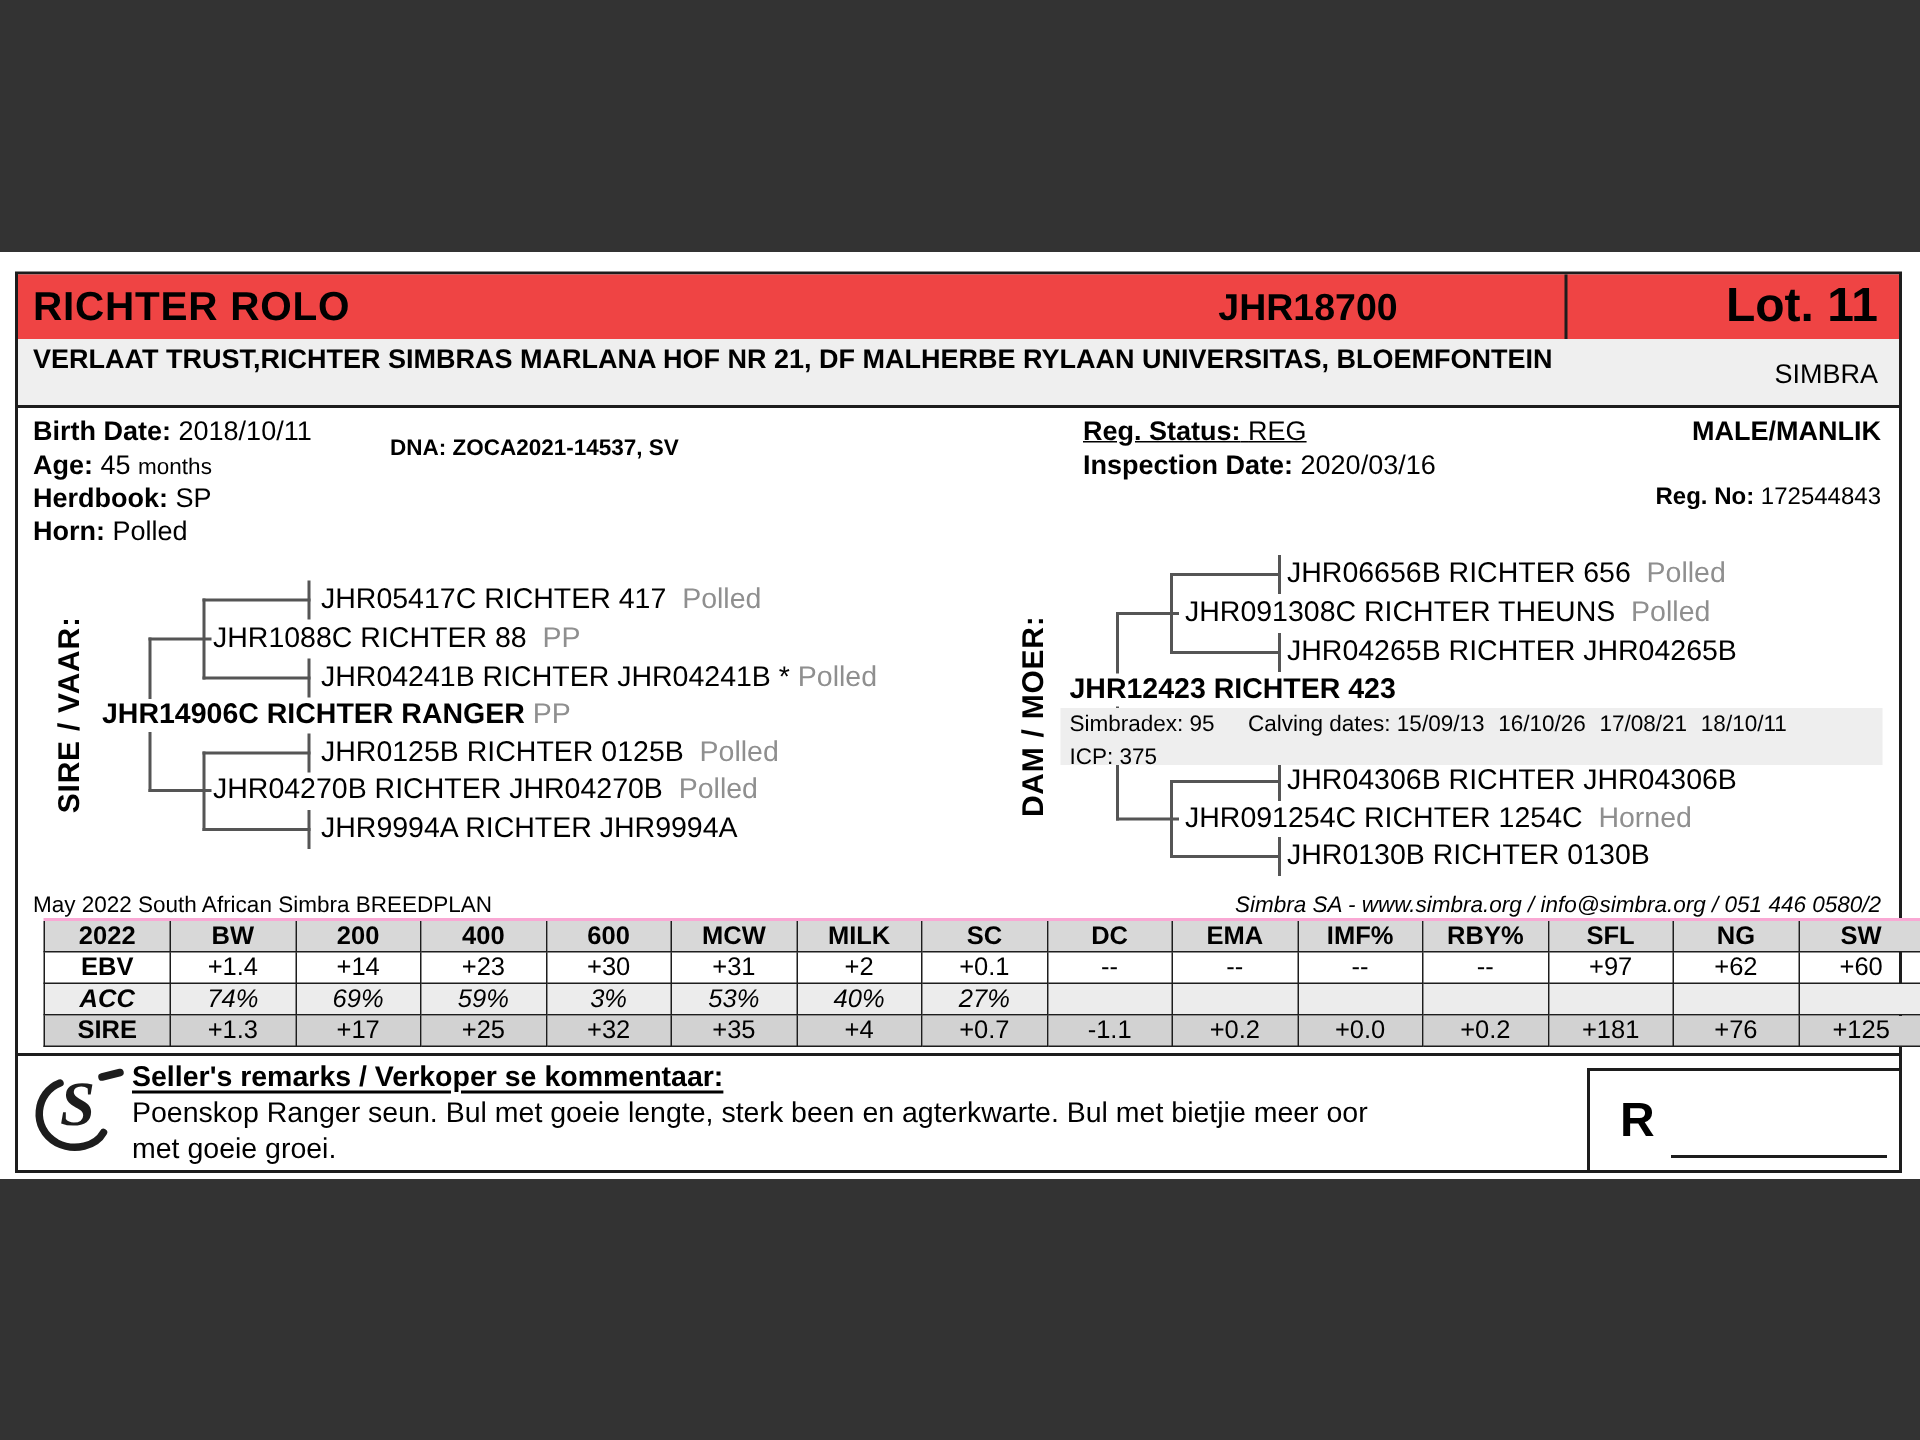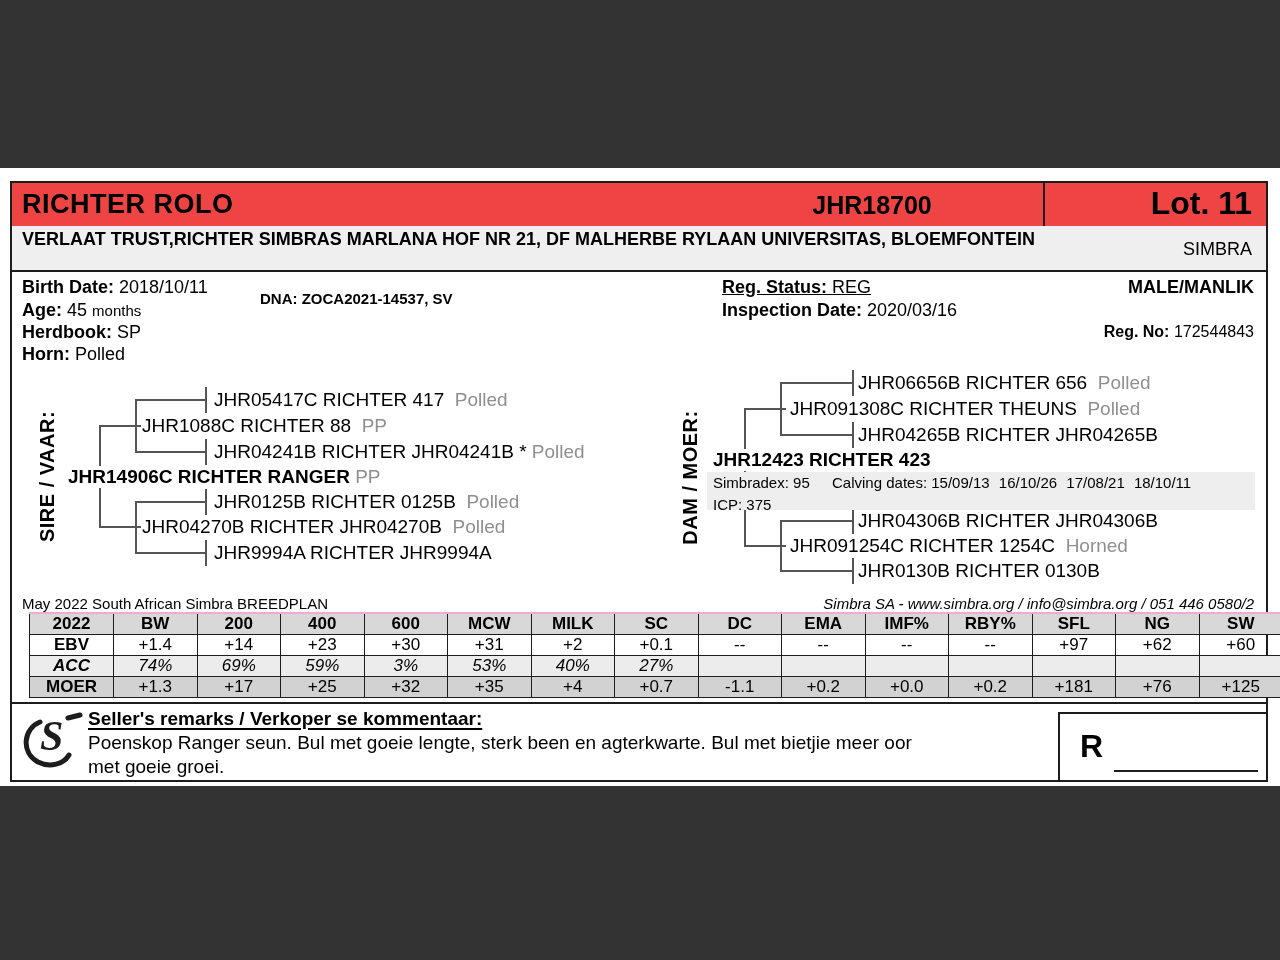--- a/index.html
+++ b/index.html
@@ -200,21 +200,21 @@
           <td>27%</td>
           <td></td>
           <td></td>
           <td></td>
           <td></td>
           <td></td>
           <td></td>
           <td></td>
         </tr>
         <tr class="t-breed">
-          <td class="lbl">MOER</td>
+          <td class="lbl">SIRE</td>
           <td>+1.3</td>
           <td>+17</td>
           <td>+25</td>
           <td>+32</td>
           <td>+35</td>
           <td>+4</td>
           <td>+0.7</td>
           <td>-1.1</td>
           <td>+0.2</td>
           <td>+0.0</td>

